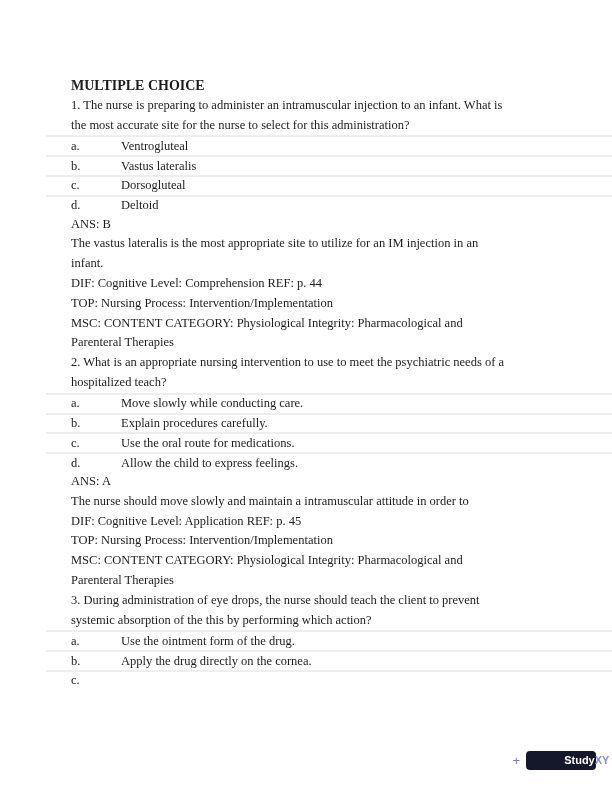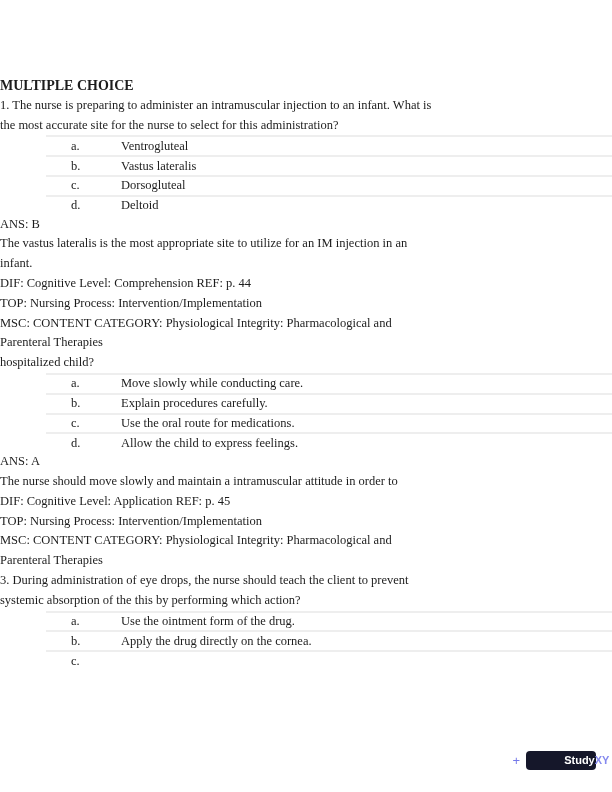--- a/index.html
+++ b/index.html
@@ -16,20 +16,21 @@
     font-family: "Liberation Serif", serif;
     color: #1c1c1c;
   }
   .content {
     position: absolute;
     top: 76px;
     left: 0;
     right: 0;
   }
   .tline {
+    padding-left: 71px;
     padding-right: 4px;
     height: 19.8px;
     line-height: 19.8px;
     font-size: 12.5px;
     white-space: nowrap;
     overflow: hidden;
   }
   .heading {
     font-weight: bold;
     font-size: 14px;
@@ -123,21 +124,22 @@
       <div class="tline">ANS: B</div>
       <div class="tline">The vastus lateralis is the most appropriate site to utilize for an IM injection in an</div>
       <div class="tline">infant.</div>
       <div class="tline">DIF: Cognitive Level: Comprehension REF: p. 44</div>
       <div class="tline">TOP: Nursing Process: Intervention/Implementation</div>
       <div class="tline">MSC: CONTENT CATEGORY: Physiological Integrity: Pharmacological and</div>
       <div class="tline">Parenteral Therapies</div>
     </section>
 
     <section>
-      <div class="tline">hospitalized child?</div>
+      <div class="tline">2. What is an appropriate nursing intervention to use to meet the psychiatric needs of a</div>
+      <div class="tline">hospitalized teach?</div>
 
       <div class="opt">
         <span class="letter">a.</span>
         <span class="text">Move slowly while conducting care.</span>
       </div>
       <div class="opt">
         <span class="letter">b.</span>
         <span class="text">Explain procedures carefully.</span>
       </div>
       <div class="opt">

